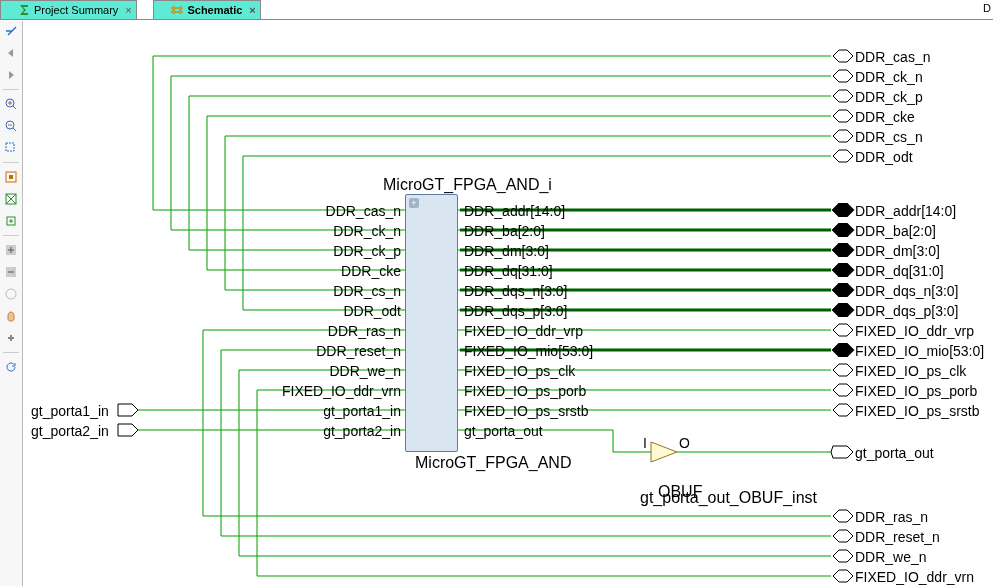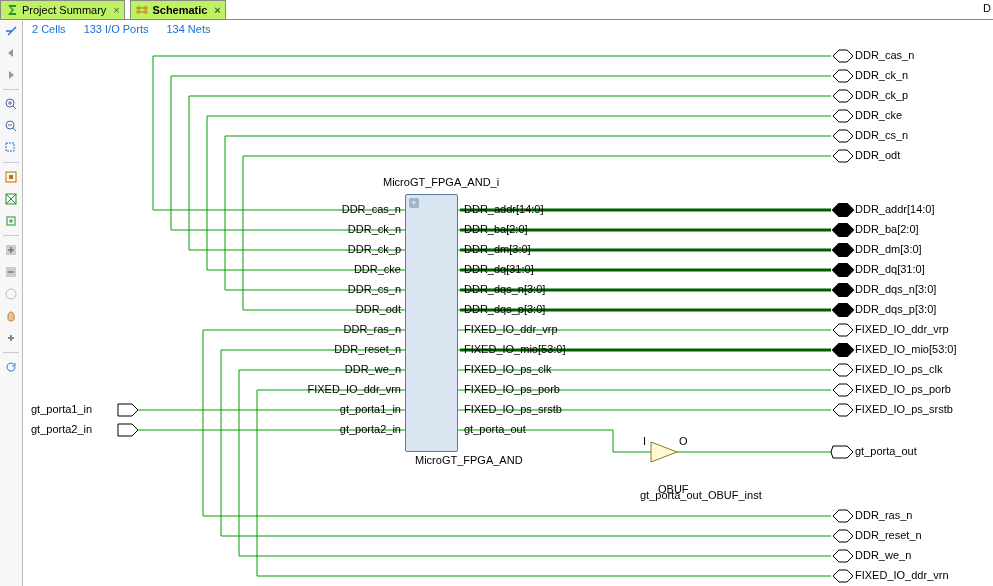--- a/index.html
+++ b/index.html
@@ -1,40 +1,40 @@
 <!DOCTYPE html>
 <html><head>
 <meta charset="utf-8">
 <style>
   html,body{margin:0;padding:0;font-family:"Segoe UI",Tahoma,sans-serif;font-size:11px;background:#fff;color:#000;}
   #app{position:relative;width:993px;height:586px;overflow:hidden;box-sizing:border-box;}
   
   #tabbar{position:absolute;left:0;top:0;right:0;height:19px;border-bottom:1px solid #888;background:#fff;}
-  .tab{display:inline-flex;align-items:center;height:18px;border:1px solid #888;border-bottom:none;padding:0 2px 0 4px;margin-top:0;background:#bef264;vertical-align:bottom;}
-  .tab + .tab{margin-left:2px;}
+  .tab{display:inline-flex;align-items:center;height:18px;border:1px solid #888;border-bottom:none;padding:0 2px 0 16px;margin-top:0;background:#5eead4;vertical-align:bottom;}
+  .tab + .tab{margin-left:13px;}
   .tab .ticon{width:13px;height:13px;margin-right:4px;display:inline-flex;align-items:center;justify-content:center;}
   .tab .tlabel{padding-right:4px;}
   .tab .tclose{width:12px;height:12px;line-height:12px;text-align:center;color:#555;cursor:pointer;}
   .tab.active{font-weight:bold;}
   #d-letter{position:absolute;right:2px;top:2px;font-weight:normal;}
   
   #inforow{position:absolute;left:24px;top:21px;right:0;height:16px;color:#1a6fd6;font-size:11px;display:flex;gap:18px;align-items:center;padding-left:8px;}
   #inforow span{cursor:default;}
   
   #ltb{position:absolute;left:0;top:21px;width:22px;bottom:0;border-right:1px solid #bbb;background:#f7f7f7;display:flex;flex-direction:column;align-items:center;padding-top:1px;gap:4px;}
   #ltb .tbtn{width:18px;height:18px;display:flex;align-items:center;justify-content:center;color:#888;cursor:pointer;border-radius:2px;}
   #ltb .sep{width:16px;height:1px;background:#ccc;margin:1px 0;}
   
   #canvas{position:absolute;left:23px;top:38px;right:0;bottom:0;overflow:hidden;}
   #canvas svg{position:absolute;left:0;top:0;}
   
   #blk{position:absolute;box-sizing:border-box;border:1px solid #5b7aa8;background:#d9e6f2;border-radius:2px;}
   #blk .expand{position:absolute;left:3px;top:3px;width:10px;height:10px;background:#9fb4c9;border-radius:2px;color:#fff;font-size:9px;line-height:10px;text-align:center;cursor:pointer;}
-  .blktitle,.blktitle2{position:absolute;white-space:nowrap;font-size:11px;}
-  .outlabel{position:absolute;white-space:nowrap;font-size:11px;}
+  .blktitle,.blktitle2{position:absolute;white-space:nowrap;font-size:16px;}
+  .outlabel{position:absolute;white-space:nowrap;font-size:14px;}
 </style>
 </head>
 <body>
 <div id="app">
 
 <div id="tabbar">
   <div class="tab">
     <span class="ticon">
       <svg width="12" height="12" viewBox="0 0 12 12">
             <path d="M2 1h8v2H5l3 3-3 3h5v2H2l4-5-4-5z" fill="#2a9030"></path>
@@ -48,25 +48,20 @@
       <svg width="12" height="12" viewBox="0 0 12 12">
             <path d="M1 3h3v2H1zM8 3h3v2H8zM1 7h3v2H1zM8 7h3v2H8zM4 4h4M4 8h4" stroke="#c08000" stroke-width="1" fill="#f0d080"></path>
           </svg>
     </span>
     <span class="tlabel">Schematic</span>
     <span class="tclose">×</span>
   </div>
   <span id="d-letter">D</span>
 </div>
 
-<div id="inforow">
-  <span>2 Cells</span>
-  <span>133 I/O Ports</span>
-  <span>134 Nets</span>
-</div>
 
 <div id="ltb">
   <div class="tbtn">
         <svg width="14" height="14" viewBox="0 0 14 14">
           <path d="M2 7h6l4-4M8 7l-4 4" stroke="#2a6fd0" stroke-width="1.4" fill="none"></path>
         </svg>
       </div>
   <div class="tbtn">
         <svg width="14" height="14">
           <path d="M9 3 4 7l5 4z" fill="#999"></path>

